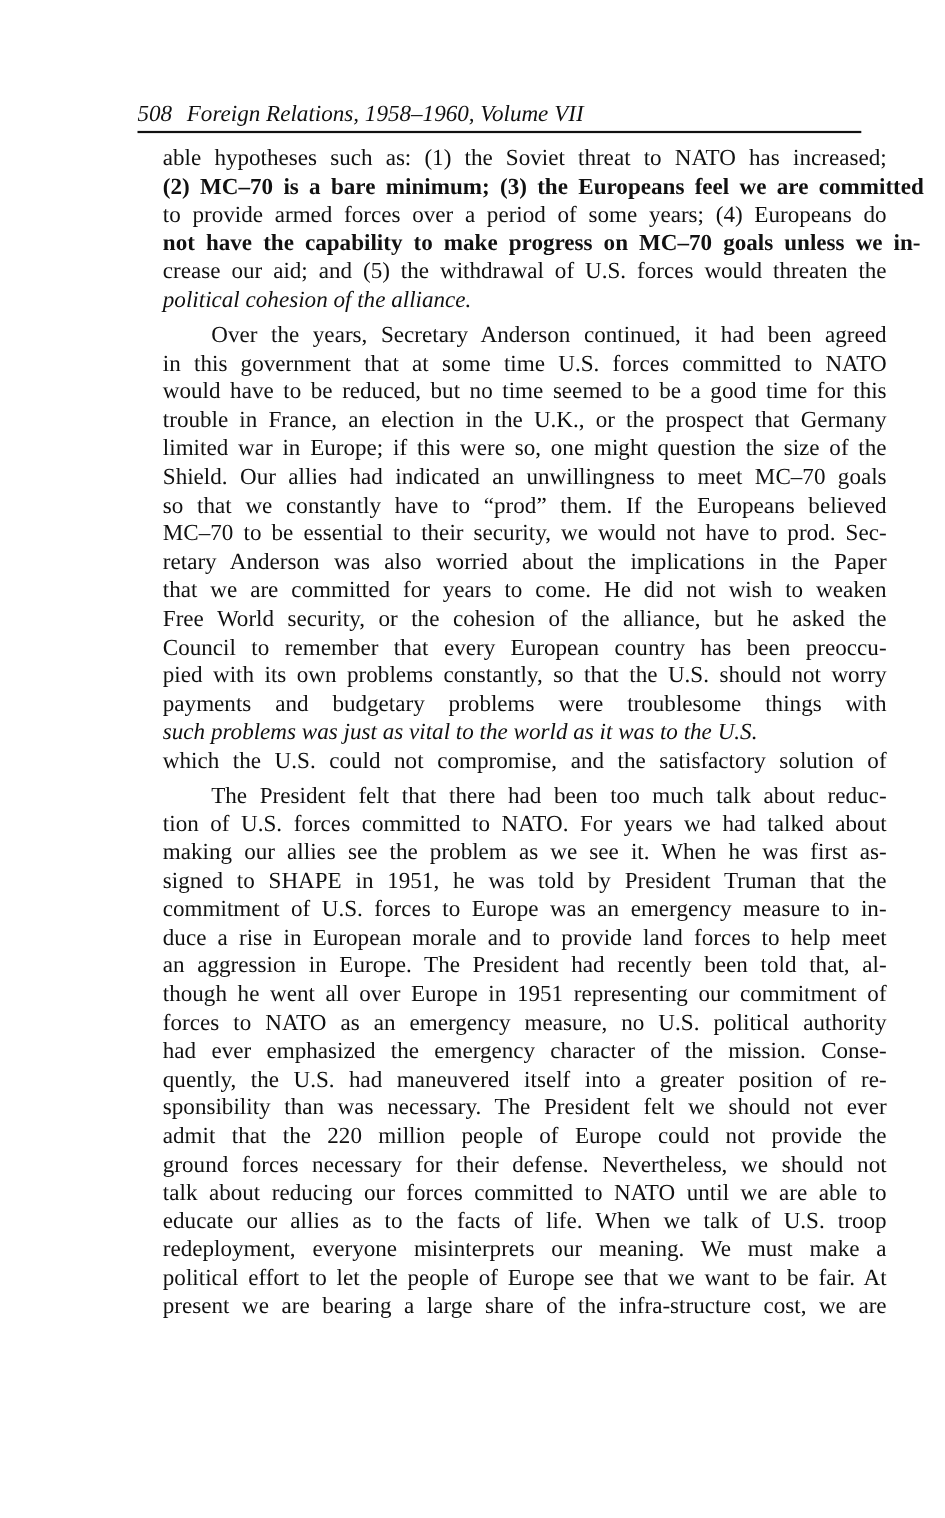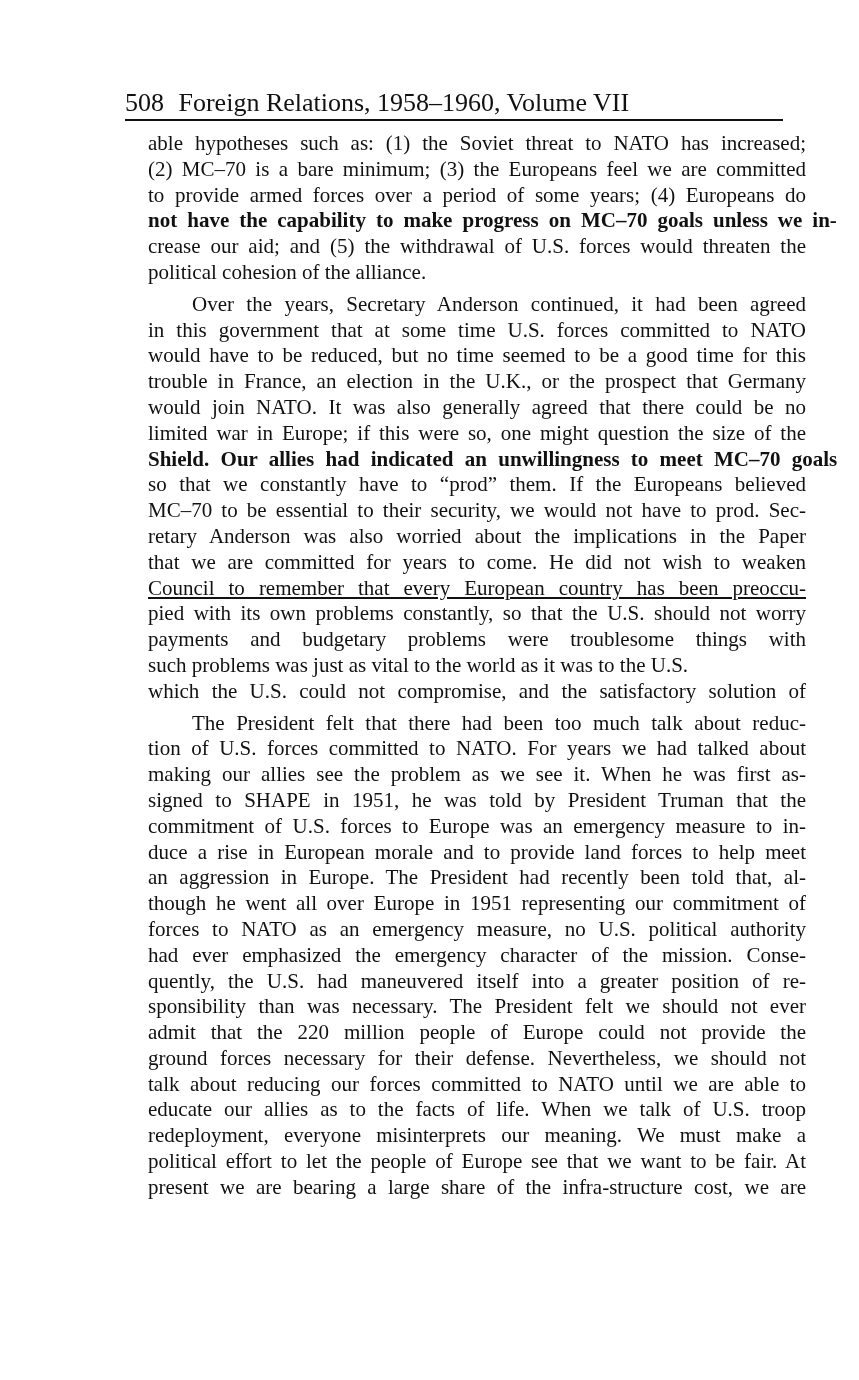--- a/index.html
+++ b/index.html
@@ -1,57 +1,57 @@
 <!DOCTYPE html>
 <html><head>
   <meta charset="utf-8">
   <style>
     html, body { margin: 0; padding: 0; background: #ffffff; }
     body { width: 859px; height: 1380px; position: relative; overflow: hidden; font-family: "Liberation Serif", "DejaVu Serif", serif; color: #111; }
-    .header { position: absolute; left: 125px; top: 88px; width: 658px; height: 30px; font-size: 26px; line-height: 30px; white-space: nowrap; }
+    .header { position: absolute; left: 125px; top: 88px; width: 658px; height: 30px; font-size: 21px; line-height: 30px; white-space: nowrap; font-style: italic; }
     .header .pg { margin-right: 8px; }
     .rule { position: absolute; left: 125px; top: 119px; width: 658px; height: 2px; background: #111; }
     .body { position: absolute; left: 125px; top: 131px; width: 658px; }
     .line { display: block; height: 25.8px; font-size: 21px; line-height: 25.8px; text-align: justify; text-align-last: justify; white-space: nowrap; overflow: visible; margin-left: 23px; }
-    .line.last { text-align-last: left; }
+    .line.last { text-align-last: left; font-style: italic; }
     .line.indent { text-indent: 44px; }
     .para { margin-bottom: 6px; }
   </style>
 </head>
 <body>
 
 <div class="header">
   <span class="pg">508</span>
   <span>Foreign Relations, 1958–1960, Volume VII</span>
 </div>
 <div class="rule"></div>
 
 <div class="body">
   <div class="para">
     <span class="line" style="display: block; width: 658px; word-spacing: 6.67756px;">able hypotheses such as: (1) the Soviet threat to NATO has increased;</span>
-    <span class="line" style="display: block; width: 658px; word-spacing: 4.09766px;">(2) MC–70 is a bare minimum; (3) the Europeans feel we are committed</span>
+    <span class="line" style="display: block; width: 658px; word-spacing: 4.09766px; font-weight: bold;">(2) MC–70 is a bare minimum; (3) the Europeans feel we are committed</span>
     <span class="line" style="display: block; width: 658px; word-spacing: 5.36458px;">to provide armed forces over a period of some years; (4) Europeans do</span>
     <span class="line" style="display: block; width: 658px; word-spacing: 4.77344px; font-weight: bold;">not have the capability to make progress on MC–70 goals unless we in-</span>
     <span class="line" style="display: block; width: 658px; word-spacing: 4.6849px;">crease our aid; and (5) the withdrawal of U.S. forces would threaten the</span>
     <span class="line last" style="white-space: nowrap;">political cohesion of the alliance.</span>
   </div>
 
   <div class="para">
     <span class="line indent" style="display: block; width: 658px; word-spacing: 7.125px;">Over the years, Secretary Anderson continued, it had been agreed</span>
     <span class="line" style="display: block; width: 658px; word-spacing: 6.77841px;">in this government that at some time U.S. forces committed to NATO</span>
     <span class="line" style="display: block; width: 658px; word-spacing: 3.43229px;">would have to be reduced, but no time seemed to be a good time for this</span>
     <span class="line" style="display: block; width: 658px; word-spacing: 4.8763px;">trouble in France, an election in the U.K., or the prospect that Germany</span>
-    <span class="line" style="display: block; width: 658px; word-spacing: 6.21875px;">would join NATO. It was also generally agreed that there could be no</span>
     <span class="line" style="display: block; width: 658px; word-spacing: 3.63393px;">limited war in Europe; if this were so, one might question the size of the</span>
-    <span class="line" style="display: block; width: 658px; word-spacing: 6.01719px; font-weight: bold;">Shield. Our allies had indicated an unwillingness to meet MC–70 goals</span>
+    <span class="line" style="display: block; width: 658px; word-spacing: 6.01719px;">Shield. Our allies had indicated an unwillingness to meet MC–70 goals</span>
     <span class="line" style="display: block; width: 658px; word-spacing: 7.22869px;">so that we constantly have to “prod” them. If the Europeans believed</span>
     <span class="line" style="display: block; width: 658px; word-spacing: 3.92788px;">MC–70 to be essential to their security, we would not have to prod. Sec-</span>
     <span class="line" style="display: block; width: 658px; word-spacing: 7.83125px;">retary Anderson was also worried about the implications in the Paper</span>
     <span class="line" style="display: block; width: 658px; word-spacing: 6.47476px;">that we are committed for years to come. He did not wish to weaken</span>
-    <span class="line" style="display: block; width: 658px; word-spacing: 8.77431px; text-decoration: underline;">Council to remember that every European country has been preoccu-</span>
+    <span class="line" style="display: block; width: 658px; word-spacing: 7.01042px;">Free World security, or the cohesion of the alliance, but he asked the</span>
+    <span class="line" style="display: block; width: 658px; word-spacing: 8.77431px;">Council to remember that every European country has been preoccu-</span>
     <span class="line" style="display: block; width: 658px; word-spacing: 4.2487px;">pied with its own problems constantly, so that the U.S. should not worry</span>
     <span class="line" style="display: block; width: 658px; word-spacing: 16.433px;">payments and budgetary problems were troublesome things with</span>
     <span class="line last" style="white-space: nowrap;">such problems was just as vital to the world as it was to the U.S.</span>
     <span class="line" style="display: block; width: 658px; word-spacing: 7.06719px;">which the U.S. could not compromise, and the satisfactory solution of</span>
   </div>
 
   <div class="para">
     <span class="line indent" style="display: block; width: 658px; word-spacing: 6.25142px;">The President felt that there had been too much talk about reduc-</span>
     <span class="line" style="display: block; width: 658px; word-spacing: 5.24349px;">tion of U.S. forces committed to NATO. For years we had talked about</span>
     <span class="line" style="display: block; width: 658px; word-spacing: 5.74777px;">making our allies see the problem as we see it. When he was first as-</span>

